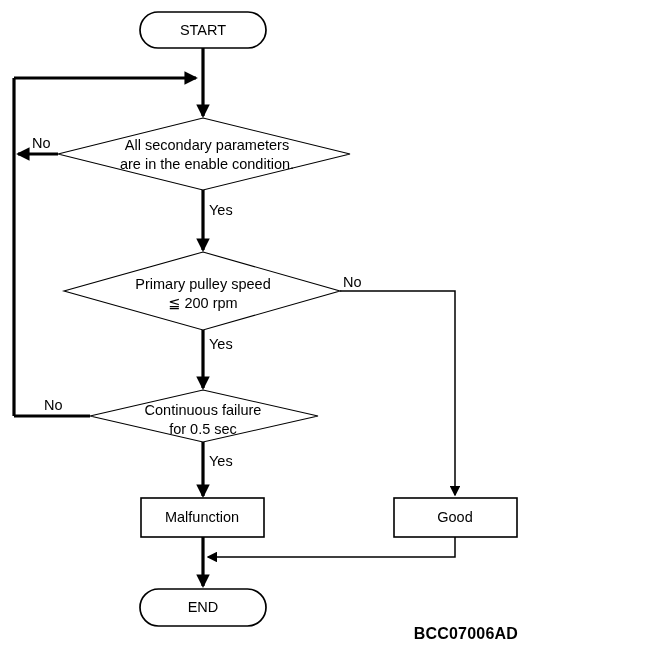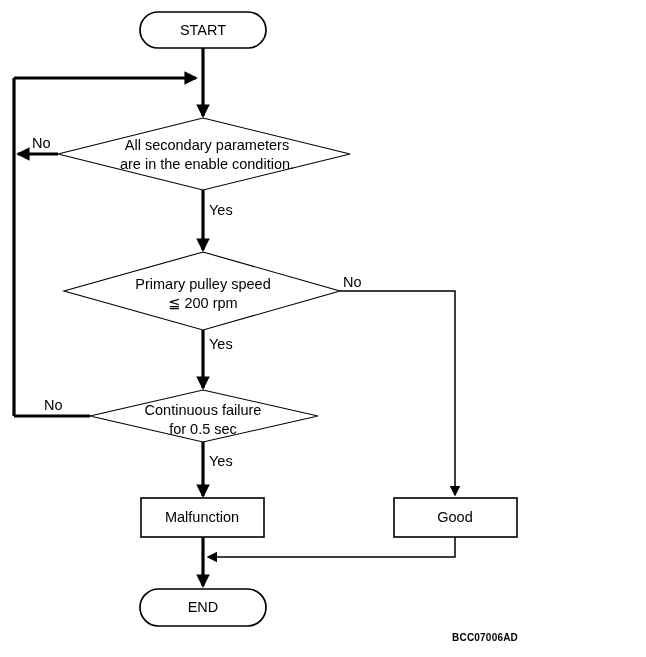--- a/index.html
+++ b/index.html
@@ -61,21 +61,21 @@
     font-size: 14.5px;
     fill: #000000;
     text-anchor: start;
     dominant-baseline: middle;
   }
   .ref-code {
     position: absolute;
     right: 10px;
     bottom: 14px;
     font-family: "Liberation Sans", sans-serif;
-    font-size: 10px;
+    font-size: 16px;
     font-weight: bold;
     letter-spacing: 0.2px;
     color: #000000;
   }
 </style>
 </head>
 <body>
 
 <div id="flowchart-root">
 

